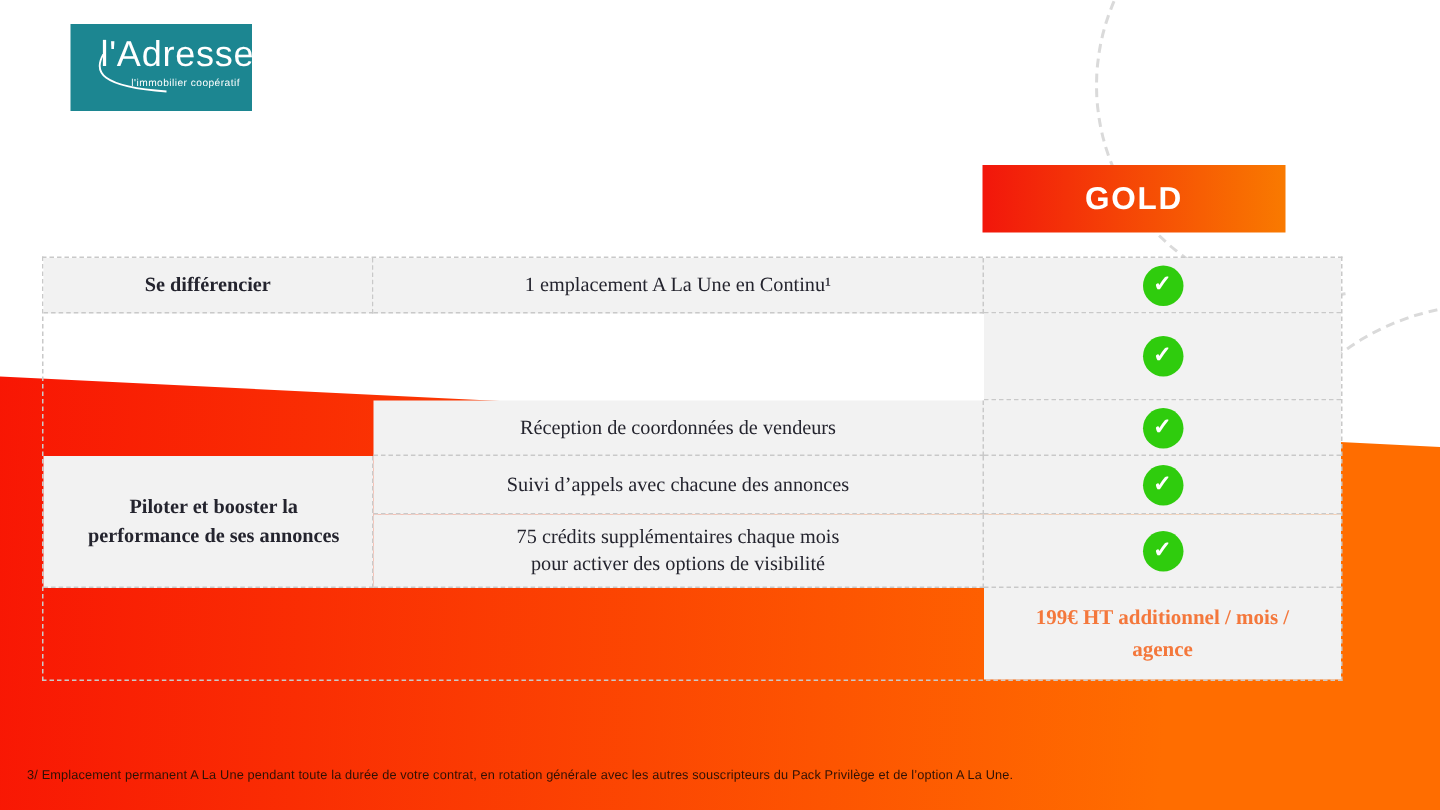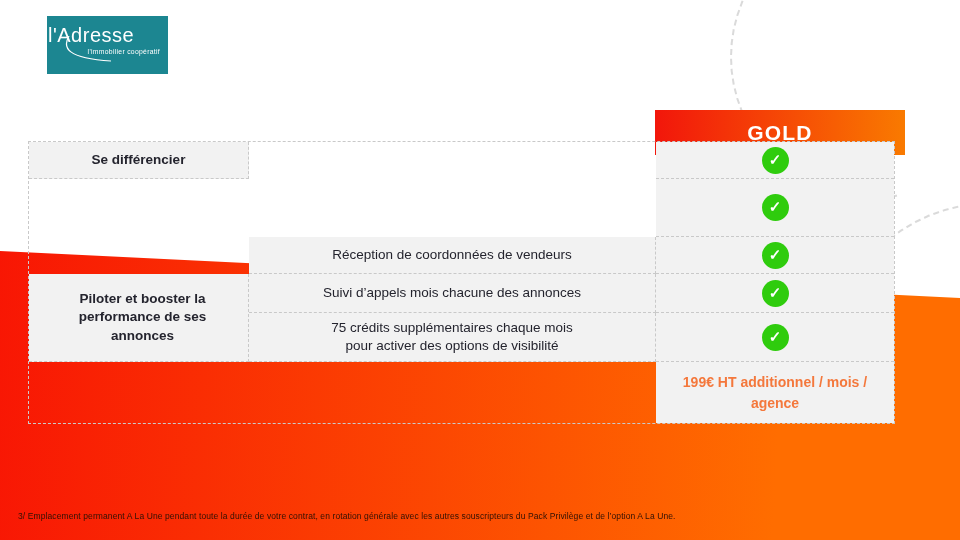--- a/index.html
+++ b/index.html
@@ -20,40 +20,41 @@
     position:absolute; left:-20px; top:250px; width:1120px; height:430px;
     transform:rotate(2.8deg); transform-origin:0 0; z-index:1;
     background:linear-gradient(90deg, var(--band-gradient-from) 0%, var(--band-gradient-to) 72%);
   }
 
   
   .logo {
     position:absolute; left:47px; top:16px; width:121px; height:58px;
     background:var(--brand-teal); color:#fff; z-index:2; overflow:hidden;
   }
-  .logo-title { font-size:20px; line-height:1; padding:9px 0 0 1px; font-weight:normal; letter-spacing:0.5px; }
+  .logo-title { font-size:24px; line-height:1; padding:9px 0 0 20px; font-weight:normal; letter-spacing:0.5px; }
   .logo-sub { font-size:6.8px; text-align:right; padding-right:8px; margin-top:3px; letter-spacing:0.3px; }
   .logo-swoosh { position:absolute; left:12px; top:20px; }
 
   
   .plan-header {
-    position:absolute; left:655px; top:110px; width:250px; height:45px;
+    position:absolute; left:655px; top:110px; width:202px; height:45px;
     display:flex; align-items:center; justify-content:center; z-index:2;
     background:linear-gradient(90deg, var(--plan-gradient-from), var(--plan-gradient-to));
     color:#fff; font-size:21px; font-weight:bold; letter-spacing:1.2px;
   }
 
   
   .pricing-table {
-    position:absolute; left:28px; top:141px; z-index:2;
+    position:absolute; left:28px; top:171px; z-index:2;
     display:grid;
     grid-template-columns:220px 407px 238px;
     grid-template-rows:37px 58px 37px 39px 49px 61px;
     border:1px dashed #C9C9C9;
     box-sizing:content-box;
+    font-family:Liberation Serif, serif;
   }
   .cell {
     display:flex; align-items:center; justify-content:center;
     text-align:center; white-space:pre-line;
     background:var(--cell-bg); color:var(--text-dark);
     font-size:13.5px; line-height:1.35;
     border-right:1px dashed #C9C9C9; border-bottom:1px dashed #C9C9C9;
     box-sizing:border-box;
   }
   .no-right { border-right:none; }
@@ -106,22 +107,23 @@
   <div class="logo-sub">l'immobilier coopératif</div>
 </div>
 
 <div class="plan-header">GOLD</div>
 
 <div class="pricing-table">
 
   <div class="cell group-label c1r1">Se différencier</div>
   <div class="cell group-label c1r3">Piloter et booster la performance de ses annonces</div>
 
+  <div class="cell c2r1">1 emplacement A La Une en Continu¹</div>
   <div class="cell c2r3">Réception de coordonnées de vendeurs</div>
-  <div class="cell c2r4">Suivi d’appels mois chacune des annonces</div>
+  <div class="cell c2r4">Suivi d’appels avec chacune des annonces</div>
   <div class="cell c2r5">75 crédits supplémentaires chaque mois
 pour activer des options de visibilité</div>
 
   <div class="cell no-right c3r1">
     <span class="check-circle">✓</span>
   </div>
   <div class="cell no-right c3r2">
     <span class="check-circle">✓</span>
   </div>
   <div class="cell no-right c3r3">

